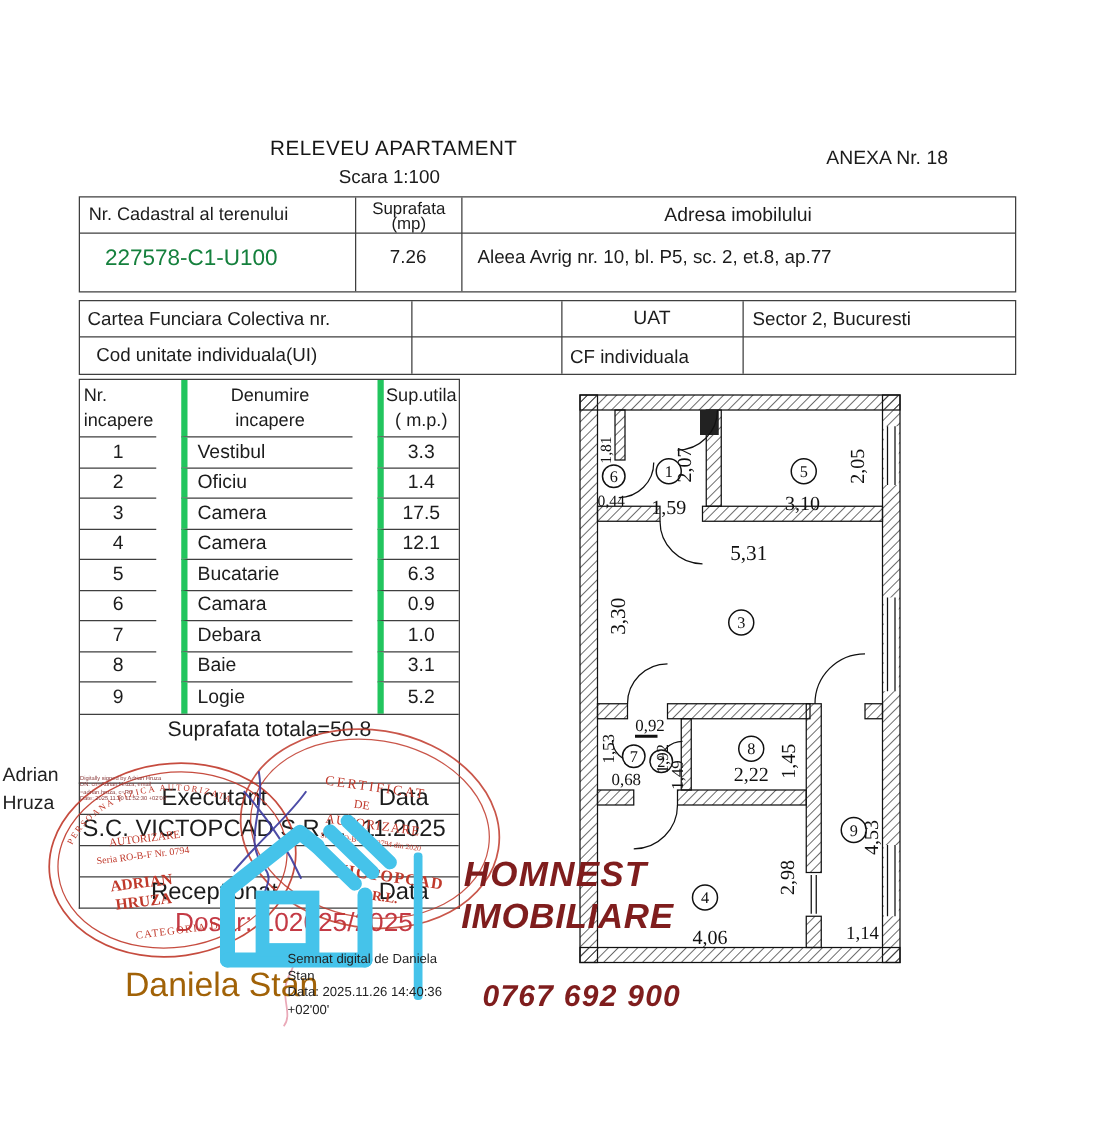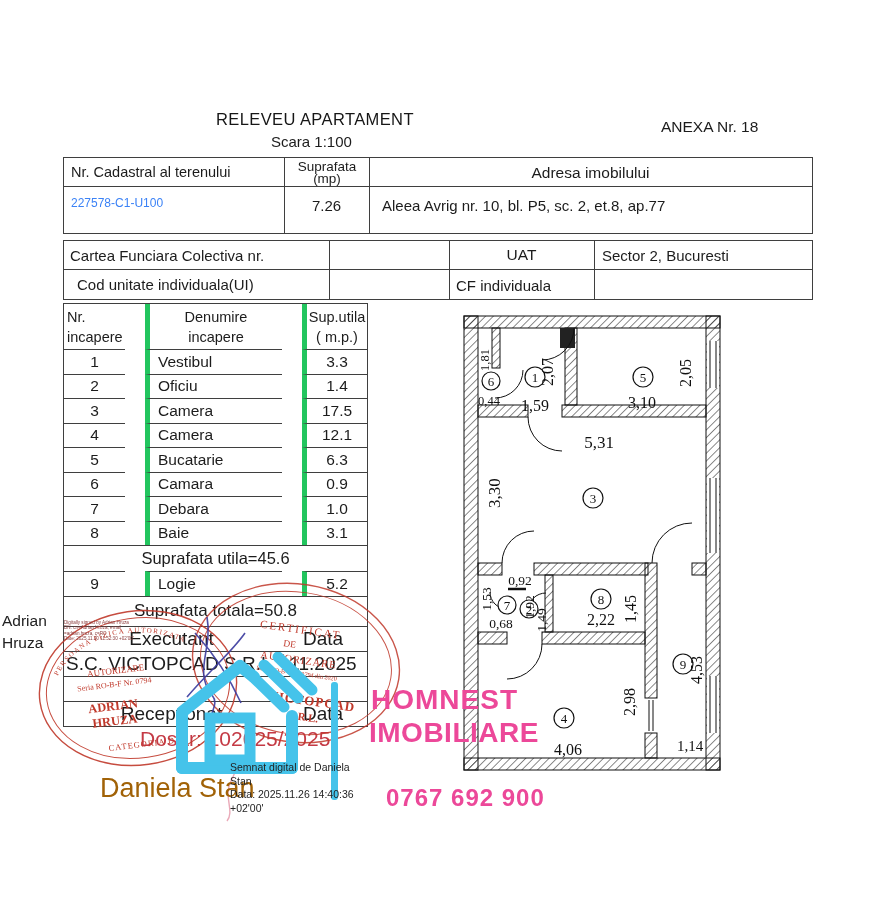--- a/index.html
+++ b/index.html
@@ -42,21 +42,21 @@
   
   .adrian{left:2px;top:610px;font-size:15.5px;line-height:22px;color:#222;z-index:5;}
   .tinysig{left:64px;top:620px;width:86px;font-size:4.6px;line-height:5.4px;color:#8a3a3a;z-index:6;}
   .dosar{left:140px;top:727px;font-size:21px;font-weight:500;z-index:3;}
   .daniela{left:100px;top:773px;font-size:27px;color:#a16207;z-index:7;}
   .sigdetail{left:230px;top:761px;font-size:10.5px;line-height:13.5px;color:#232323;z-index:7;}
   .brandbar{left:331px;top:682px;width:7px;height:118px;border-radius:3px;z-index:6;}
   .brand1{left:371px;top:684px;font-size:28px;font-weight:700;letter-spacing:1px;z-index:6;}
   .brand2{left:369px;top:717px;font-size:28px;font-weight:700;letter-spacing:.5px;z-index:6;}
   .phone{left:386px;top:784px;font-size:24px;font-weight:700;letter-spacing:1px;z-index:6;text-align:right;}
-  .cyan{color:#ec4899;}
+  .cyan{color:#7f1d1d;font-style:italic;}
   .red{color:#c0392b;}
   svg text{font-family:"Liberation Serif",serif;}
   .stampsvg{z-index:4;}
   .logosvg{z-index:6;}
 </style>
 </head>
 <body>
 
 <div class="sheet">
 
@@ -65,21 +65,21 @@
   <div class="abs anexa">ANEXA Nr. 18</div>
 
   <div class="abs t1">
     <div class="hl"></div>
     <div class="v1"></div>
     <div class="v2"></div>
     <span style="left:7px;top:6px">Nr. Cadastral al terenului</span>
     <span style="left:228px;top:1px;width:70px;text-align:center;font-size:13.5px">Suprafata</span>
     <span style="left:228px;top:13px;width:70px;text-align:center;font-size:13.5px">(mp)</span>
     <span style="left:305px;top:6px;width:443px;text-align:center;font-size:15.5px">Adresa imobilului</span>
-    <span style="left:7px;top:38px;font-size:12px;color:#3b82f6">227578-C1-U100</span>
+    <span style="left:20px;top:38px;font-size:18px;color:#15803d">227578-C1-U100</span>
     <span style="left:220px;top:39px;width:85px;text-align:center;font-size:15px">7.26</span>
     <span style="left:318px;top:39px;font-size:15px">Aleea Avrig nr. 10, bl. P5, sc. 2, et.8, ap.77</span>
   </div>
 
   <div class="abs t2">
     <div class="hl"></div>
     <div class="v1"></div>
     <div class="v2"></div>
     <div class="v3"></div>
     <span style="left:6px;top:6px">Cartea Funciara Colectiva nr.</span>
@@ -121,21 +121,20 @@
     <div class="c nr">6</div>
     <div class="c nm">Camara</div>
     <div class="c ar">0.9</div>
     <div class="c nr">7</div>
     <div class="c nm">Debara</div>
     <div class="c ar">1.0</div>
     <div class="c nr">8</div>
     <div class="c nm">Baie</div>
     <div class="c ar">3.1</div>
 
-    <div class="c merge">Suprafata utila=45.6</div>
 
     <div class="c nr">9</div>
     <div class="c nm">Logie</div>
     <div class="c ar">5.2</div>
 
     <div class="c merge" style="font-size:17px">Suprafata totala=50.8</div>
   </div>
 
   <div class="abs exec">
     <div class="e r1">Executant</div>

